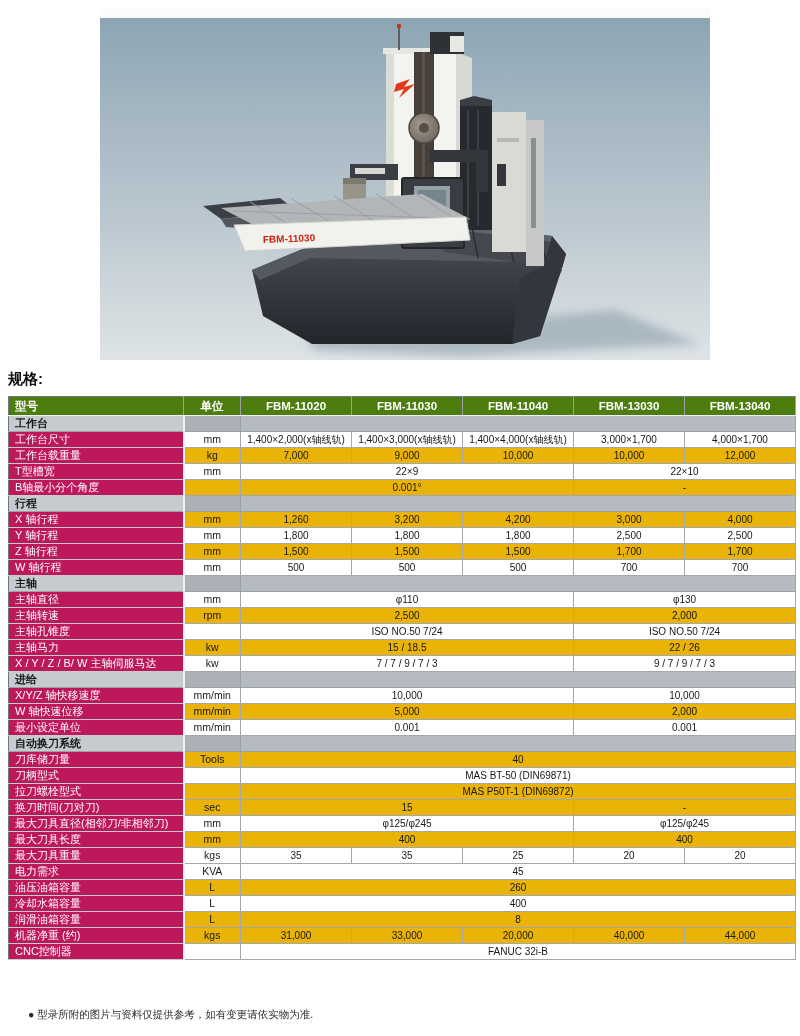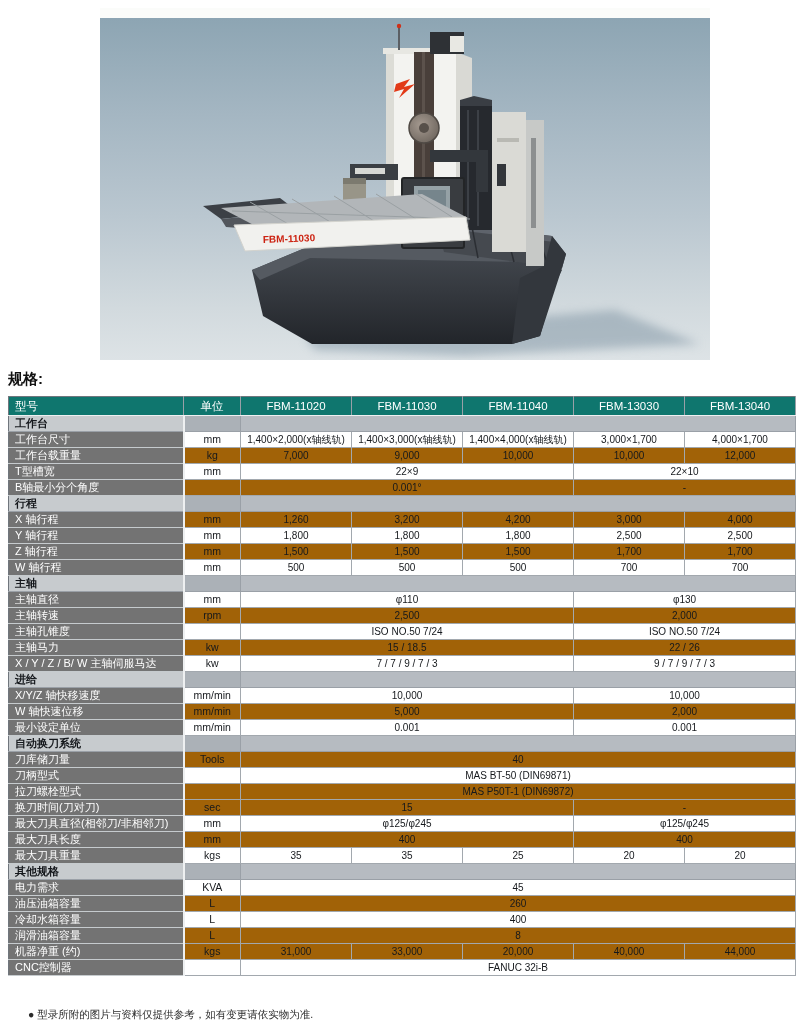--- a/index.html
+++ b/index.html
@@ -12,28 +12,28 @@
   .photo{position:absolute;left:100px;top:8px;width:610px;height:352px;background:#fbfcfa;}
   .photo-grad{position:absolute;left:0;top:10px;width:610px;height:342px;
     background:linear-gradient(180deg,#8da5b3 0%,#a4b6c2 28%,#bac7d0 58%,#d2dade 85%,#dde3e6 100%);}
   .photo svg{position:absolute;left:0;top:10px;}
   
   .heading{position:absolute;left:8px;top:370px;font-size:15px;font-weight:bold;color:#111;}
   
   .tblwrap{position:absolute;left:8px;top:396px;width:787px;}
   table{border-collapse:collapse;table-layout:fixed;width:787px;border:1px solid #70767d;}
   th,td{height:15px;padding:0 2px;line-height:13px;overflow:hidden;white-space:nowrap;}
-  thead th{background:#0f766e;color:#fff;font-size:11.5px;font-weight:normal;height:18px;
+  thead th{background:#4d7c0f;color:#fff;font-size:11.5px;font-weight:bold;height:18px;
     border-right:1px solid #99a0a7;border-bottom:1px solid #eef0f1;text-align:center;margin-top:40px;}
   thead th.corner{text-align:left;padding-left:6px;}
-  td.lbl{background:#737373;color:#fff;font-size:11px;text-align:left;padding-left:6px;
+  td.lbl{background:#be185d;color:#fff;font-size:11px;text-align:left;padding-left:6px;
     border-bottom:1px solid #c6cbce;border-right:2px solid #eef0f1;}
   td.unit{font-size:10.5px;text-align:center;border:1px solid #a2a8ae;background:#fff;color:#15181c;}
   td.val{font-size:10px;text-align:center;border:1px solid #a2a8ae;background:#fff;color:#15181c;}
-  td.sh{background:#a16207;}
+  td.sh{background:#eab308;}
   tr.section td.s-lbl{background:#c7cbce;color:#15181c;font-weight:bold;font-size:11px;
     text-align:left;padding-left:6px;border-bottom:1px solid #9aa0a7;border-right:2px solid #eef0f1;}
   tr.section td.s-unit{background:#abb1b7;border:1px solid #9aa0a7;}
   tr.section td.s-rest{background:#b6bbc1;border:1px solid #9aa0a7;}
   
   .footnote{position:absolute;left:28px;top:1008px;font-size:10.5px;color:#2b2b2b;text-align:center;}
 </style>
 </head>
 <body>
 
@@ -349,25 +349,20 @@
         </tr>
         <tr>
           <td class="lbl">最大刀具重量</td>
           <td class="unit">kgs</td>
           <td class="val">35</td>
           <td class="val">35</td>
           <td class="val">25</td>
           <td class="val">20</td>
           <td class="val">20</td>
         </tr>
-        <tr class="section">
-          <td class="s-lbl">其他规格</td>
-          <td class="s-unit"></td>
-          <td class="s-rest" colspan="5"></td>
-        </tr>
         <tr>
           <td class="lbl">电力需求</td>
           <td class="unit">KVA</td>
           <td class="val" colspan="5">45</td>
         </tr>
         <tr>
           <td class="lbl">油压油箱容量</td>
           <td class="unit sh">L</td>
           <td class="val sh" colspan="5">260</td>
         </tr>

